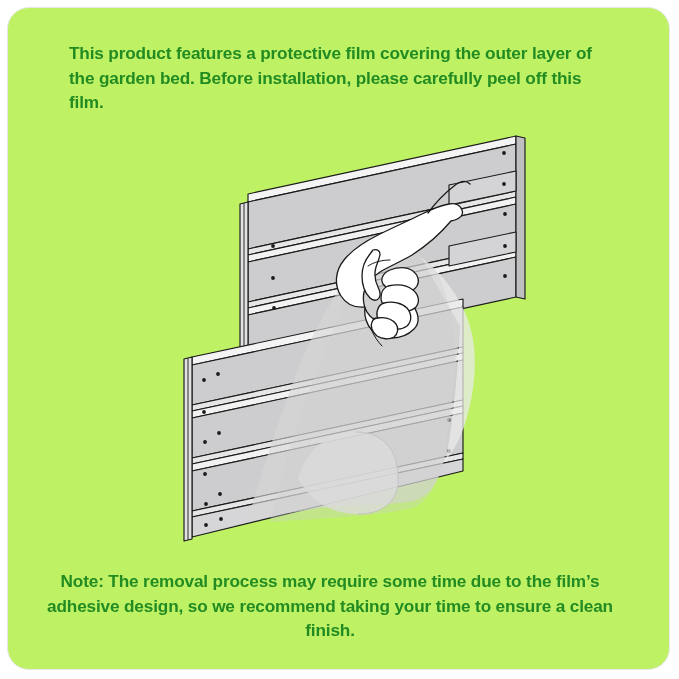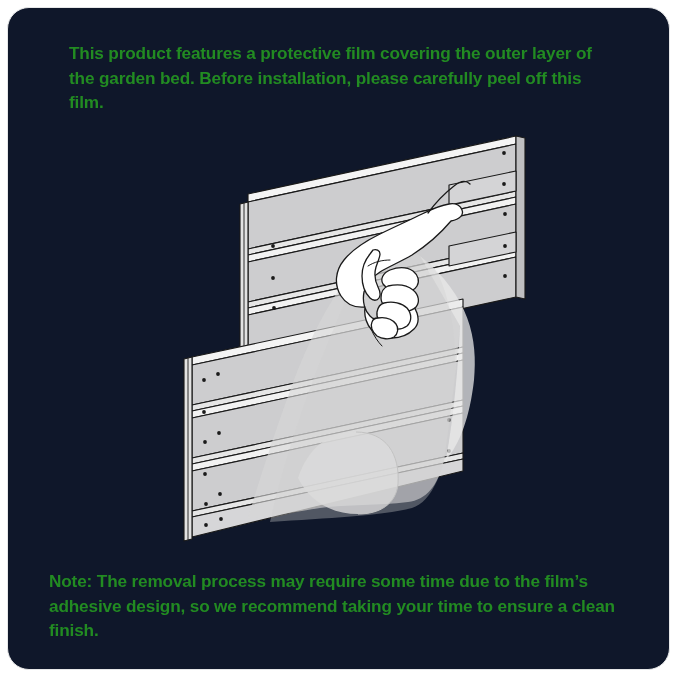--- a/index.html
+++ b/index.html
@@ -13,42 +13,43 @@
   body {
     font-family: "Liberation Sans", sans-serif;
   }
   #card {
     position: absolute;
     left: 7px;
     top: 7px;
     width: 663px;
     height: 663px;
     box-sizing: border-box;
-    background: #0f172a;
+    background: #bef264;
     border: 1px solid #e6e7e8;
     border-radius: 22px;
   }
   .instruction-text {
     position: absolute;
     color: #228B22;
     font-weight: bold;
     font-size: 17.2px;
     line-height: 24.5px;
     letter-spacing: -0.15px;
     white-space: pre-wrap;
   }
   #top-text {
     left: 61px;
     top: 33px;
     width: 545px;
   }
   #note-text {
-    left: 41px;
+    left: 32px;
     top: 561px;
     width: 580px;
+    text-align: center;
   }
   #illustration {
     position: absolute;
     left: 0px;
     top: 0px;
     width: 679px;
     height: 679px;
     pointer-events: none;
   }
 </style>

